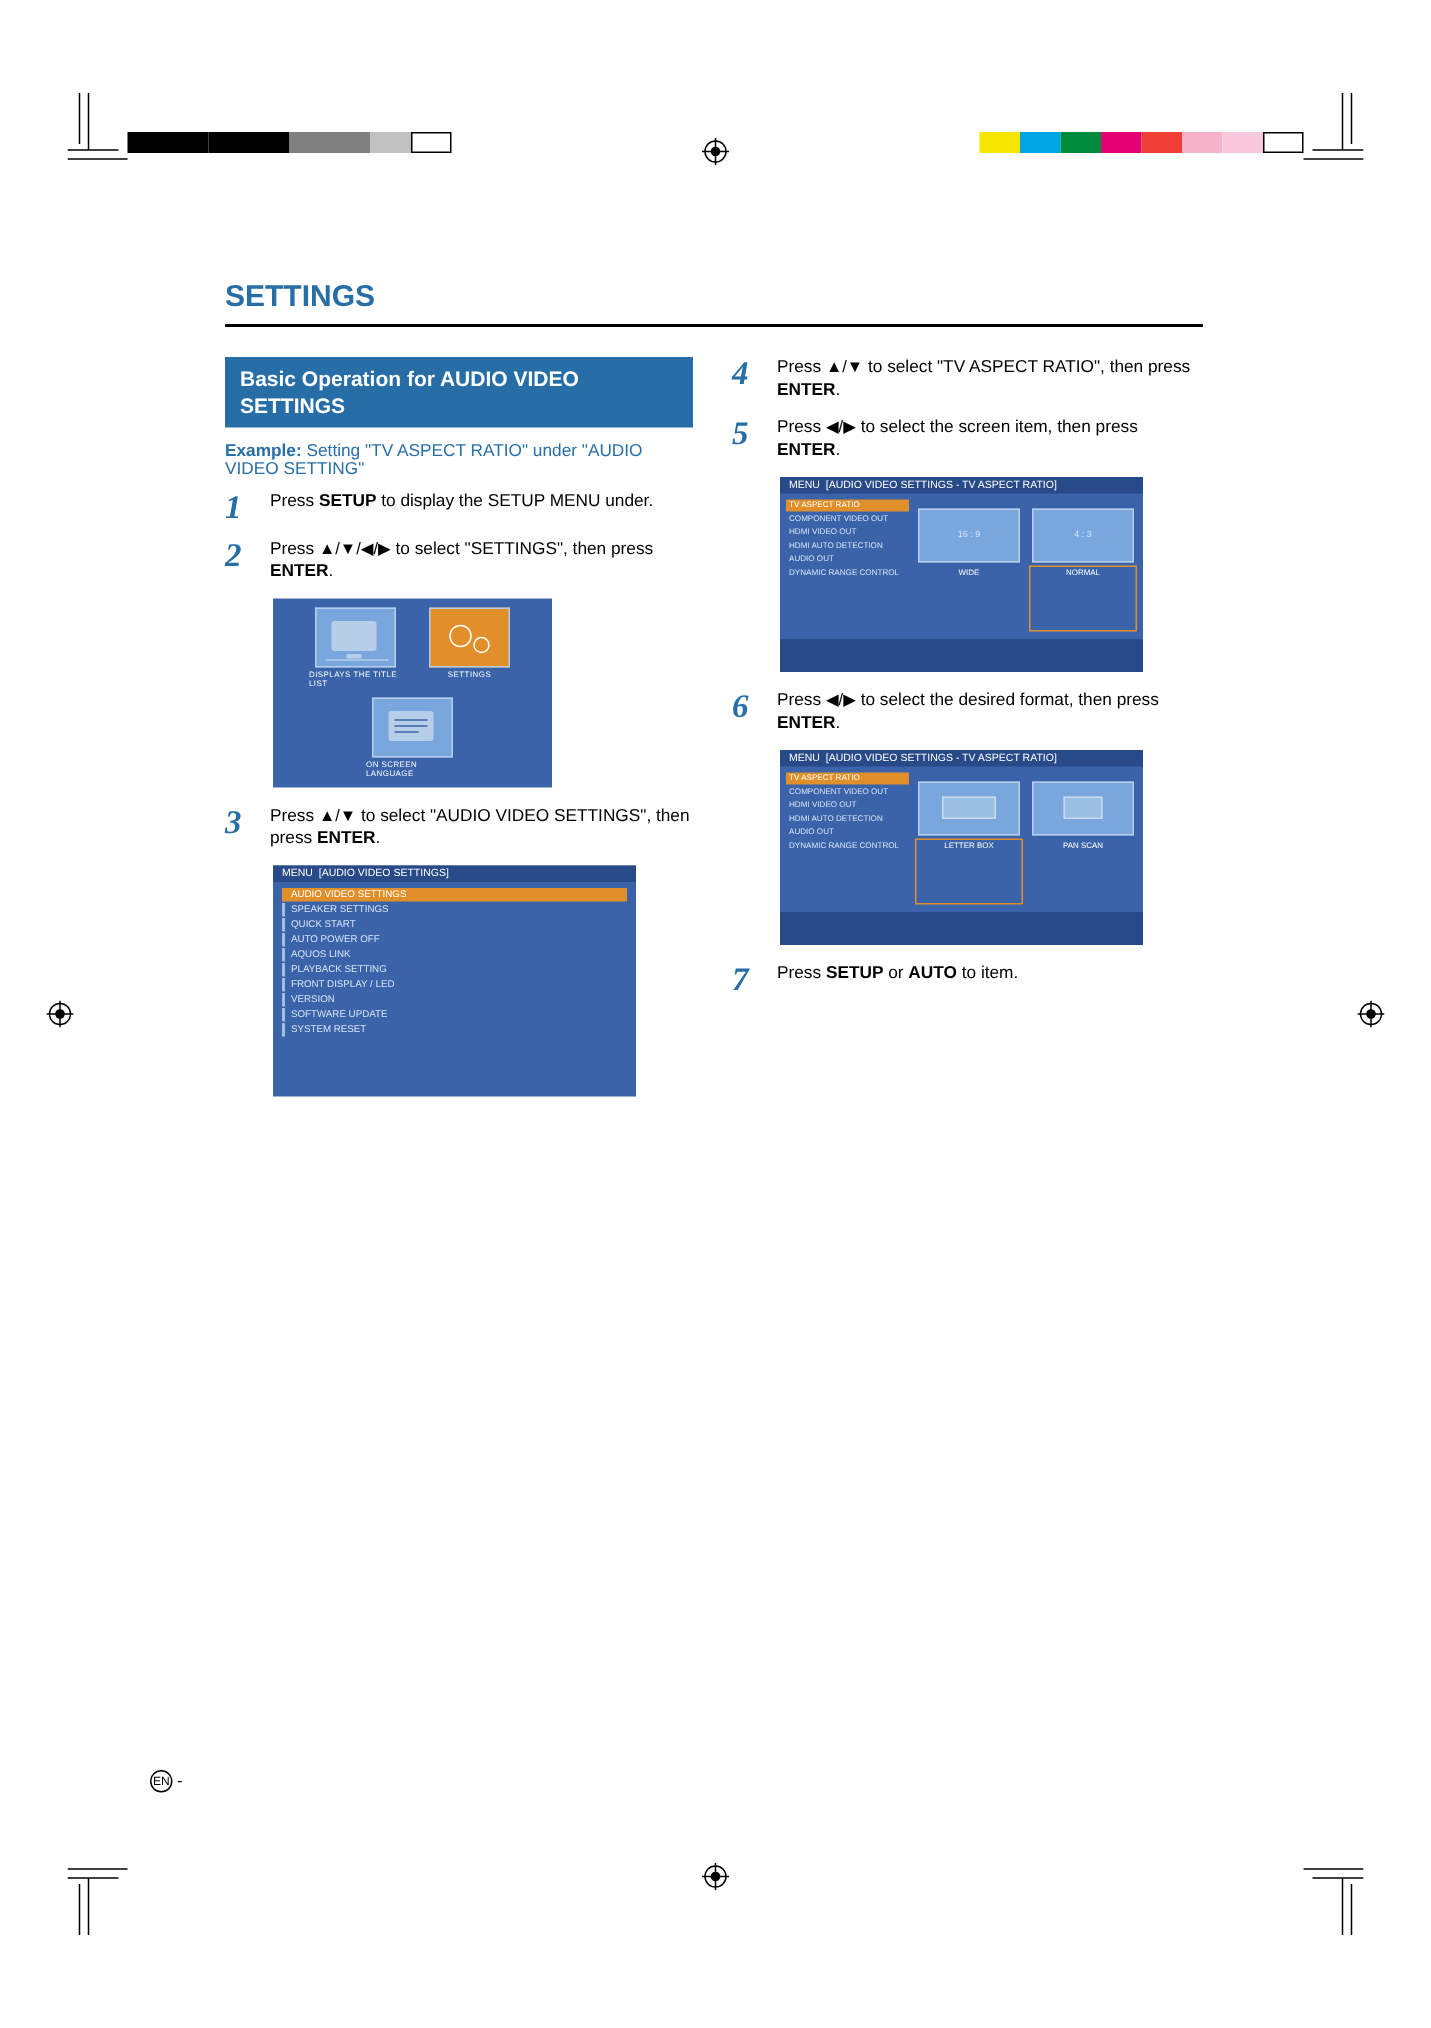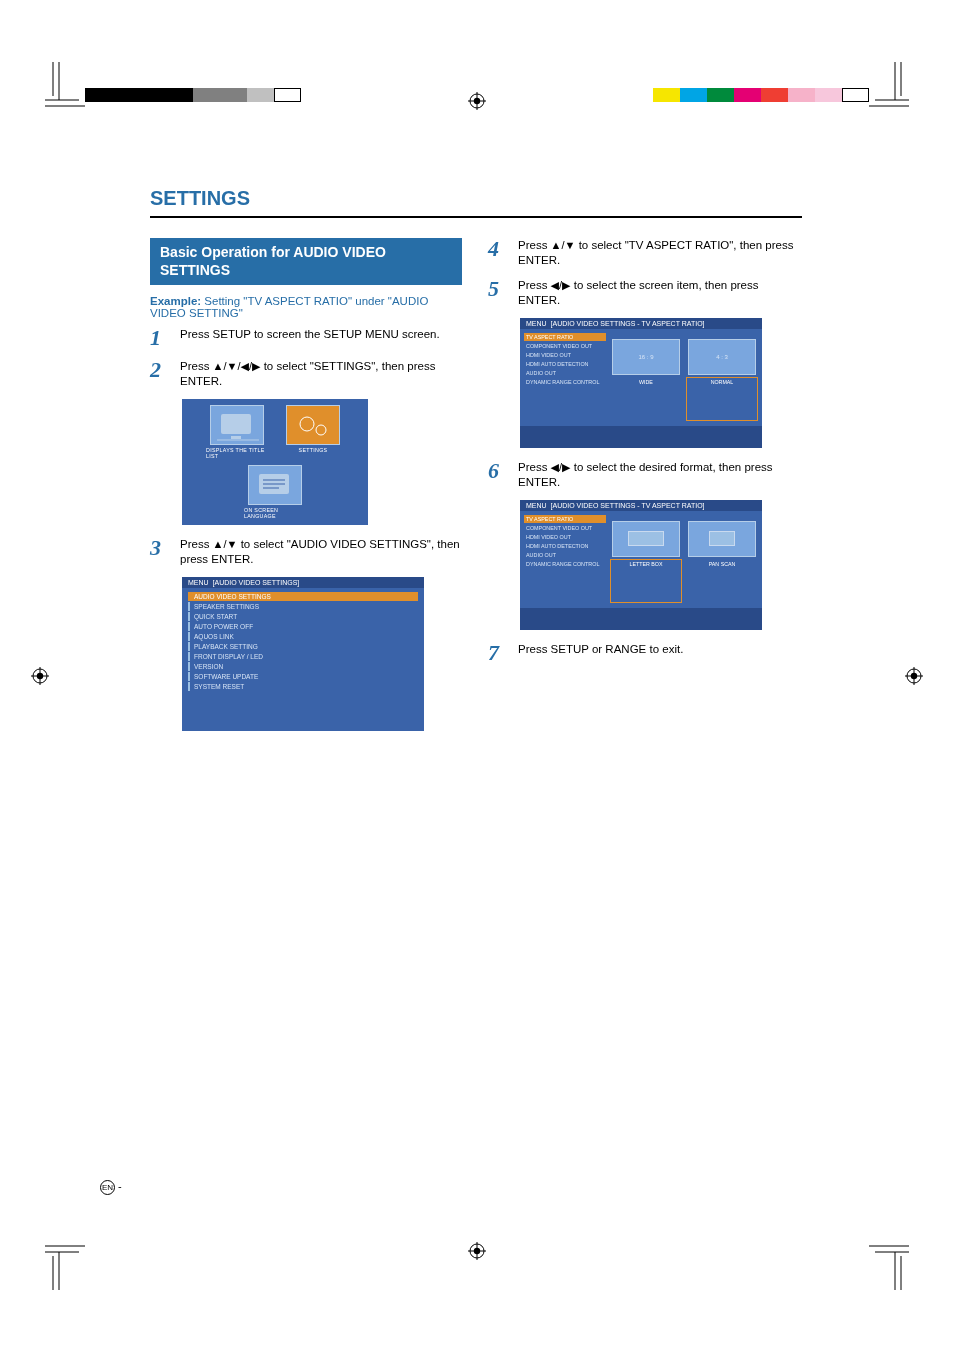--- a/index.html
+++ b/index.html
@@ -86,21 +86,21 @@
     font-size: 22px;
     color: #276EA7;
     width: 18px;
     line-height: 1;
     flex: 0 0 18px;
   }
   .step-body {
     font-size: 11.5px;
     line-height: 1.3;
   }
-  .step-body b { font-weight: normal; }
+  .step-body b { font-weight: bold; }
 
   .arrow-glyph { font-size: 11px; }
 
   
   .osd {
     background: #3A63A9;
     color: #fff;
     font-family: Arial, Helvetica, sans-serif;
     font-size: 7px;
     margin: 6px 0 12px 32px;
@@ -341,21 +341,21 @@
 
       <div class="subheader">Basic Operation for AUDIO VIDEO SETTINGS</div>
 
       <p class="example-line">
         <span class="lbl">Example:</span><span> Setting "TV ASPECT RATIO" under "AUDIO VIDEO SETTING"</span>
       </p>
 
       <div class="step">
         <div class="step-num">1</div>
         <div class="step-body">
-          <span>Press </span><b>SETUP</b><span> to screen the SETUP MENU screen.</span>
+          <span>Press </span><b>SETUP</b><span> to display the SETUP MENU under.</span>
         </div>
       </div>
 
       <div class="step">
         <div class="step-num">2</div>
         <div class="step-body">
           <span>Press </span><span class="arrow-glyph">▲/▼/◀/▶</span><span> to select "SETTINGS", then press </span><b>ENTER</b><span>.</span>
         </div>
       </div>
 
@@ -500,21 +500,21 @@
               <span>PAN SCAN</span>
             </div>
           </div>
         </div>
         <div class="osd-footer"></div>
       </div>
 
       <div class="step">
         <div class="step-num">7</div>
         <div class="step-body">
-          <span>Press </span><b>SETUP</b><span> or </span><b>RANGE</b><span> to exit.</span>
+          <span>Press </span><b>SETUP</b><span> or </span><b>AUTO</b><span> to item.</span>
         </div>
       </div>
 
     </div>
   </div>
 </div>
 
 <div class="page-number">
   <span class="circ">EN</span>
   <span>-</span>

